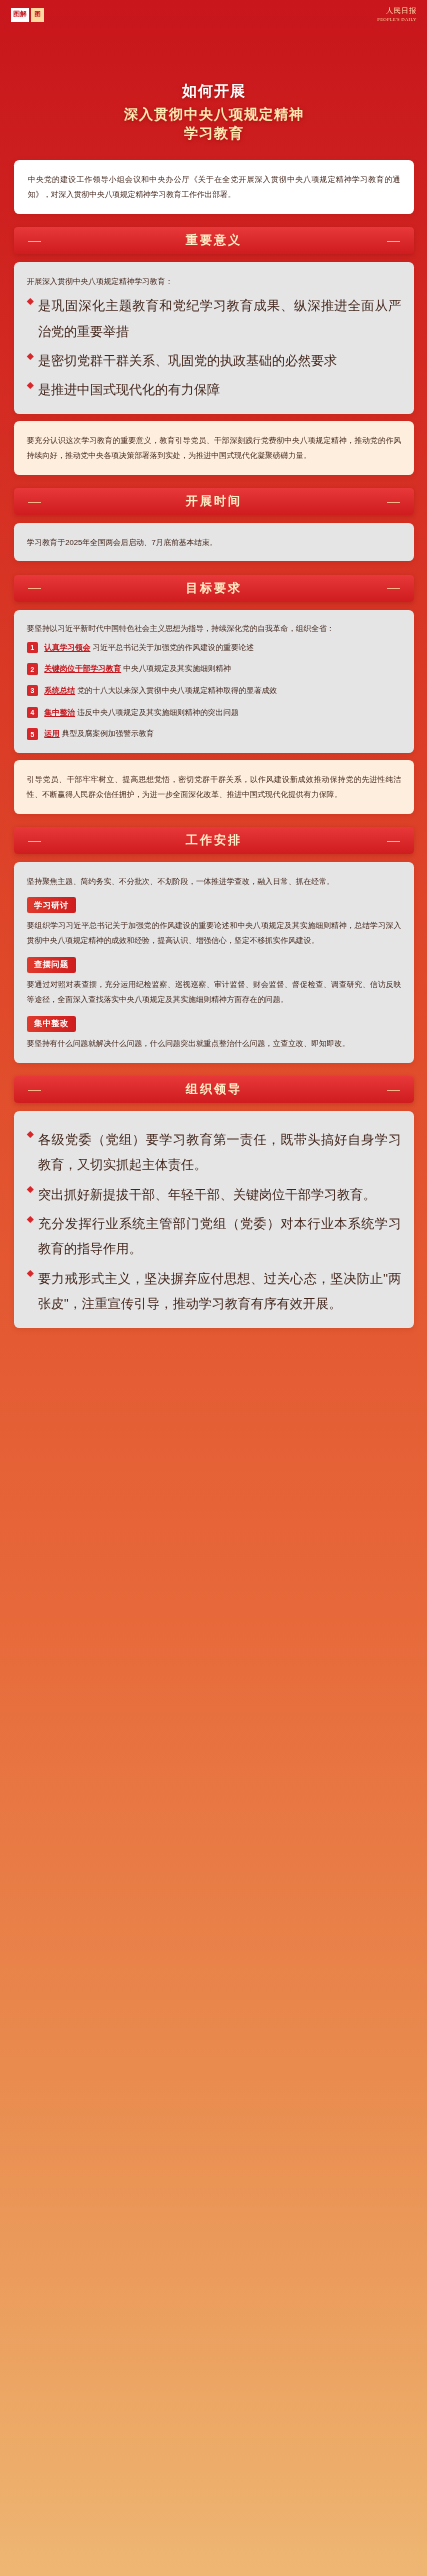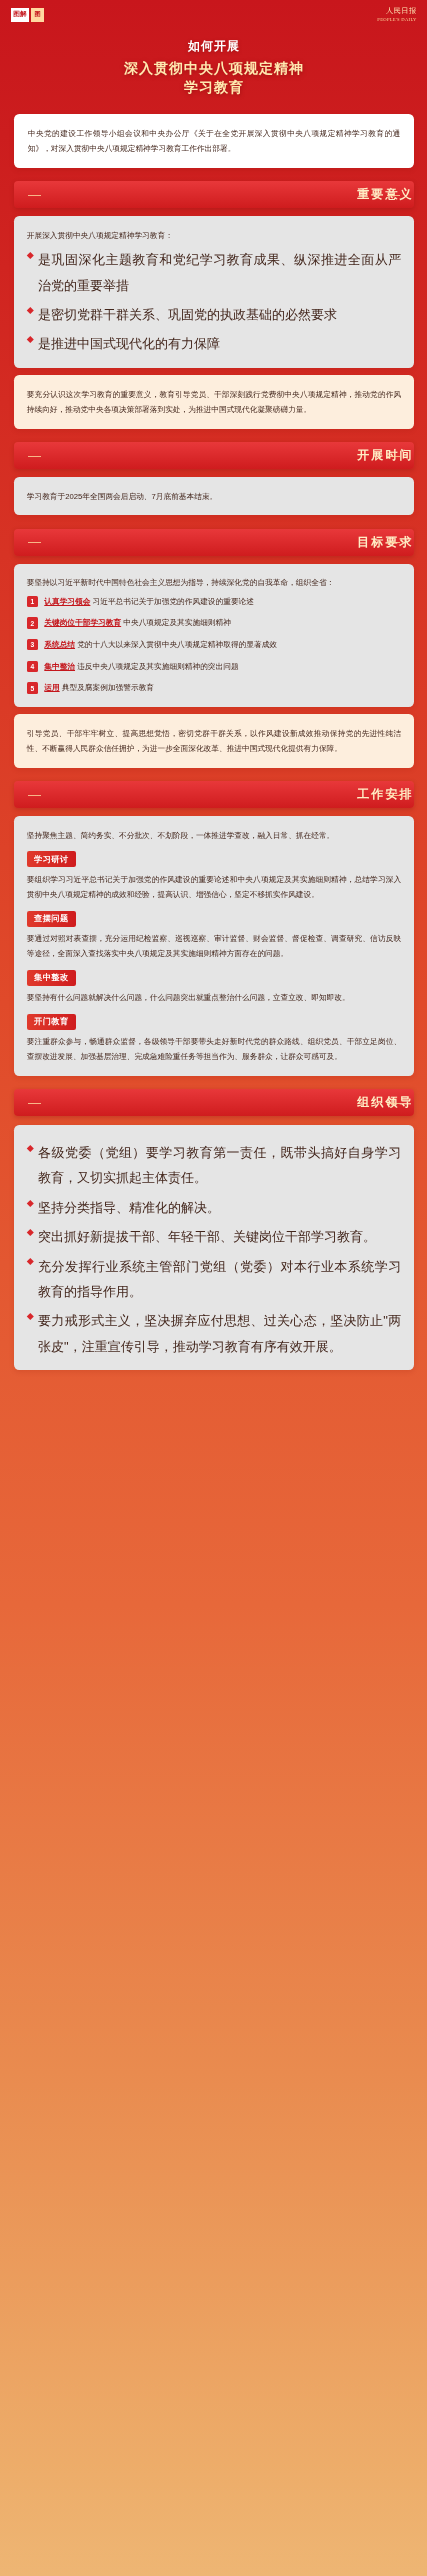--- a/index.html
+++ b/index.html
@@ -60,26 +60,27 @@
     color: #ffd59a;
   }
 
   
   .main-title {
     text-align: center;
     padding: 13.4px 20.6px 9.3px 20.6px;
   }
   .main-title .t1 {
     font-family: "Liberation Serif", serif;
-    font-size: 12px;
+    font-size: 15px;
     font-weight: bold;
     color: #ffffff;
     letter-spacing: 1px;
     text-shadow: 0 1px 3.1px rgba(120,10,10,.5);
     margin-bottom: 5.2px;
+    margin-top: 44px;
   }
   .main-title .t2 {
     font-family: "Liberation Serif", serif;
     font-size: 14px;
     font-weight: bold;
     color: #ffe9b0;
     letter-spacing: 1px;
     line-height: 1.35;
     text-shadow: 0 1px 4.1px rgba(120,10,10,.55);
   }
@@ -101,21 +102,21 @@
   .section { margin: 0 14.4px 13.4px 14.4px; }
   .sec-head {
     position: relative;
     height: 27px;
     margin: 0 auto 8.2px auto;
     width: 100%;
     background: linear-gradient(180deg,#e8383a 0%, #cf1c1e 100%);
     border-radius: 4.1px;
     display: flex;
     align-items: center;
-    justify-content: flex-end;
+    justify-content: center;
     box-shadow: 0 1.5px 4.1px rgba(120,10,10,.25);
   }
   .sec-head:before, .sec-head:after {
     content: "";
     position: absolute;
     top: 50%;
     width: 13.4px; height: 1px;
     background: #ffd9a0;
     opacity: .8;
   }
@@ -319,35 +320,30 @@
       <div class="wblock">
         <div class="wtitle">查摆问题</div>
         <div class="wbody">要通过对照对表查摆，充分运用纪检监察、巡视巡察、审计监督、财会监督、督促检查、调查研究、信访反映等途径，全面深入查找落实中央八项规定及其实施细则精神方面存在的问题。</div>
       </div>
 
       <div class="wblock">
         <div class="wtitle">集中整改</div>
         <div class="wbody">要坚持有什么问题就解决什么问题，什么问题突出就重点整治什么问题，立查立改、即知即改。</div>
       </div>
 
-      <div class="wblock">
-        <div class="wtitle">开门教育</div>
-        <div class="wbody">要注重群众参与，畅通群众监督，各级领导干部要带头走好新时代党的群众路线、组织党员、干部立足岗位、查摆改进发展、加强基层治理、完成急难险重任务等担当作为、服务群众，让群众可感可及。</div>
-      </div>
     </div>
   </div>
 
   <div class="section">
     <div class="sec-head">
       <span>组织领导</span>
     </div>
     <div class="card">
       <ul class="diamond">
         <li>各级党委（党组）要学习教育第一责任，既带头搞好自身学习教育，又切实抓起主体责任。</li>
-        <li>坚持分类指导、精准化的解决。</li>
         <li>突出抓好新提拔干部、年轻干部、关键岗位干部学习教育。</li>
         <li>充分发挥行业系统主管部门党组（党委）对本行业本系统学习教育的指导作用。</li>
         <li>要力戒形式主义，坚决摒弃应付思想、过关心态，坚决防止"两张皮"，注重宣传引导，推动学习教育有序有效开展。</li>
       </ul>
     </div>
   </div>
 
 </div>
 
 

